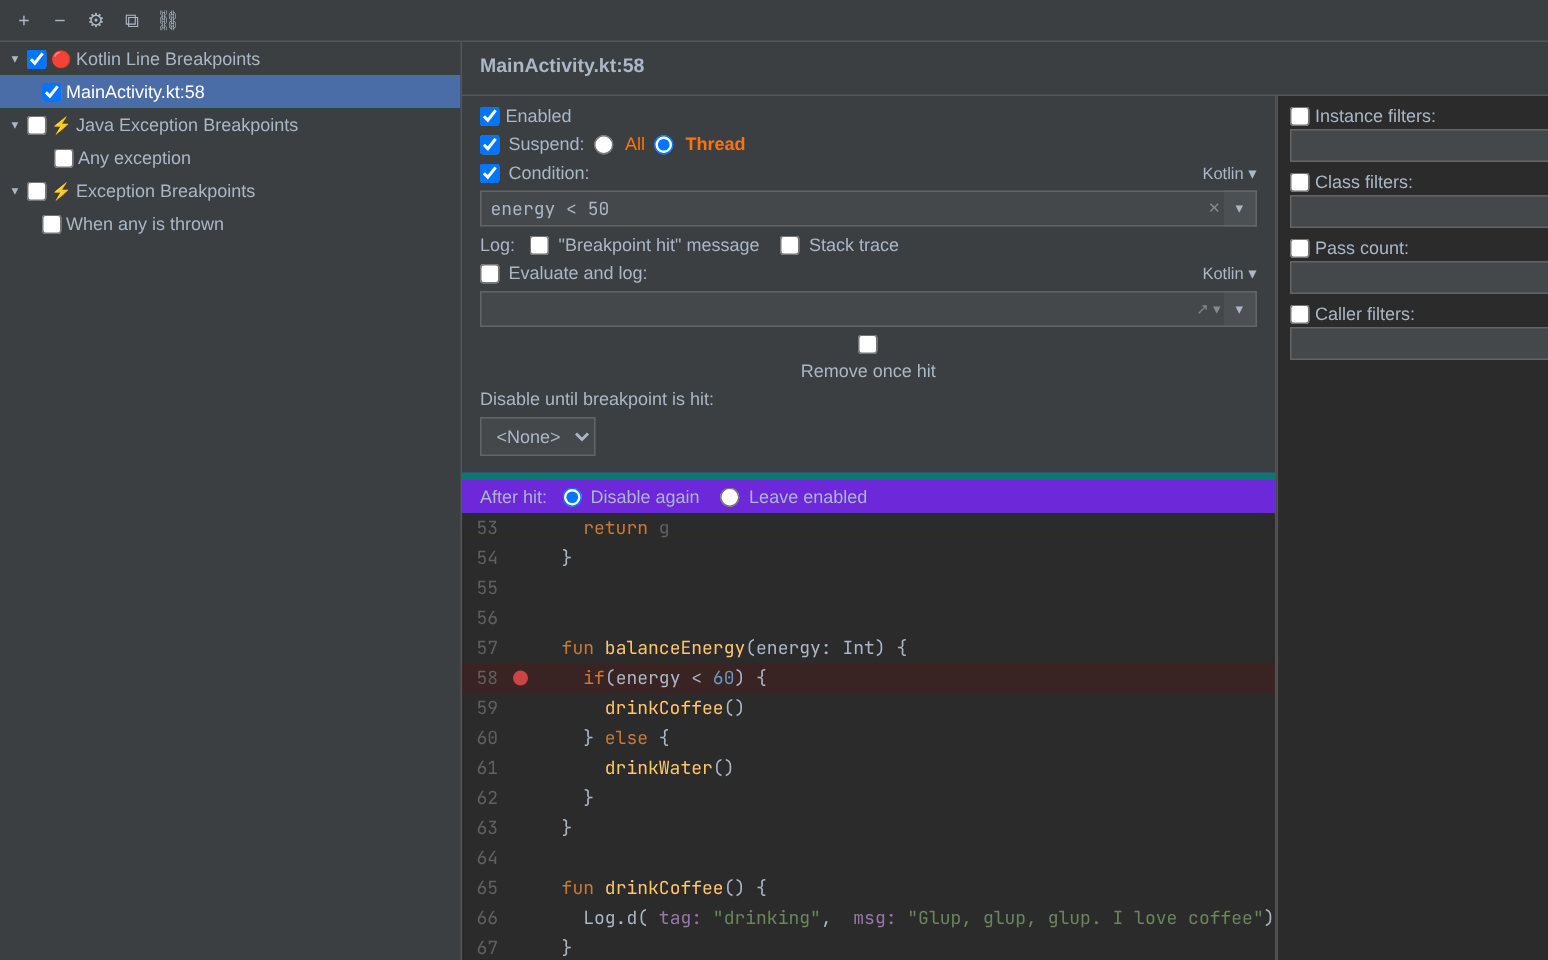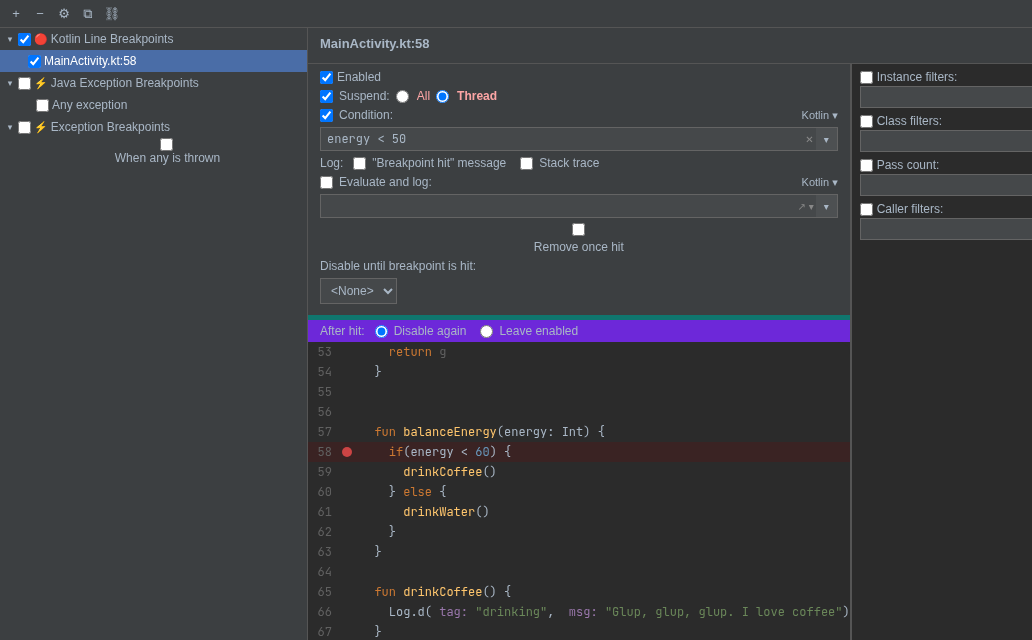--- a/index.html
+++ b/index.html
@@ -88,21 +88,21 @@
       align-items: center;
       margin-bottom: 5px;
       gap: 6px;
     }
     .bp-row label { font-size: 12px; color: #a9b7c6; }
     .bp-check {
       display: flex; align-items: center; gap: 4px;
     }
     .bp-check input[type=checkbox] { width: 13px; height: 13px; }
     .radio-group { display: flex; align-items: center; gap: 6px; }
-    .radio-group label { font-size: 12px; color: #fca5a5; }
+    .radio-group label { font-size: 12px; color: #f97316; }
     .radio-group input[type=radio] { margin-right: 2px; }
     .thread-label { font-weight: bold; color: #a9b7c6; }
     .kotlin-badge {
       font-size: 11px; color: #a9b7c6;
       background: #3c3f41; border: none; cursor: pointer;
       display: flex; align-items: center; gap: 2px; margin-left: 25px;
     }
     .condition-input-wrapper {
       flex: 1; position: relative; display: flex; align-items: center;
     }
@@ -247,21 +247,21 @@
       <input type="checkbox" class="tree-checkbox" style="">
       <span class="tree-label">Any exception</span>
     </div>
 
     <div class="tree-item">
       <span class="tree-expand">▾</span>
       <input type="checkbox" class="tree-checkbox" style="">
       <span class="tree-icon" style="color:#e8bf6a;">⚡</span>
       <span class="tree-label">Exception Breakpoints</span>
     </div>
-    <div class="tree-item" style="padding-left: 28px; flex-direction: column;">
+    <div class="tree-item" style="padding-left: 28px;">
       <input type="checkbox" class="tree-checkbox" style="">
       <span class="tree-label">When any is thrown</span>
     </div>
   </div>
 
   <div class="right-panel">
 
     <div class="breakpoint-header">
       <div class="bp-title">MainActivity.kt:58</div>
     </div>

